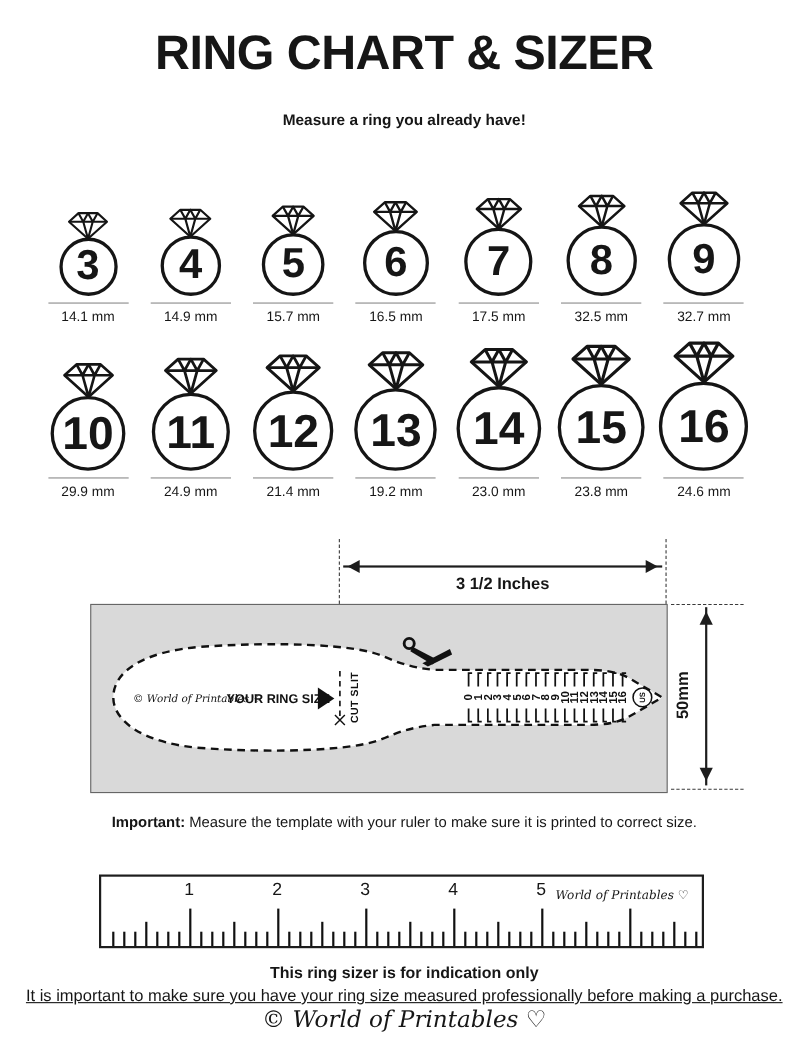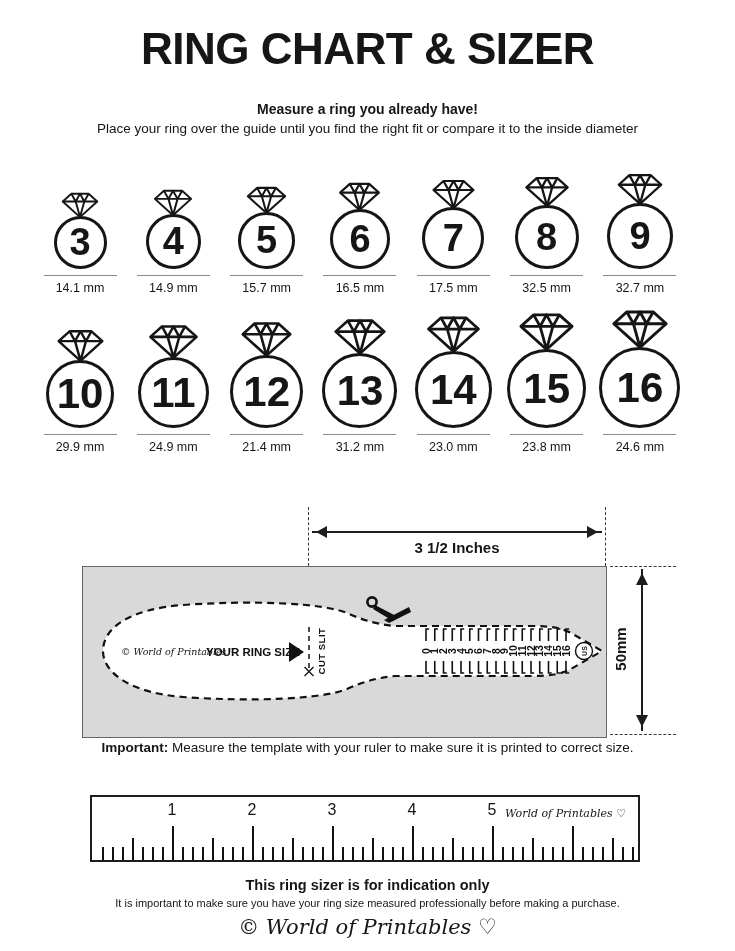--- a/index.html
+++ b/index.html
@@ -15,21 +15,21 @@
   .ring-row{position:absolute;left:34px;width:652px;display:flex;justify-content:space-between;align-items:flex-end;}
   .ring-row-1{top:172px;}
   .ring-row-2{top:308px;}
   .ring-cell{display:flex;flex-direction:column;align-items:center;width:92px;flex:0 0 92px;}
   .diamond{display:block;margin-bottom:-3px;}
   .ring-circle{border:3px solid #151515;border-radius:50%;background:#fff;
                display:flex;align-items:center;justify-content:center;font-weight:600;box-sizing:border-box;}
   .ring-underline{height:0;border-top:1.5px solid #8a8a8a;margin-top:6px;}
   .ring-mm{font-size:12.5px;margin-top:5px;}
 
-  .figure{position:absolute;top:489px;left:0;width:676px;height:260px;}
+  .figure{position:absolute;top:472px;left:0;width:676px;height:260px;}
   .vguide{position:absolute;width:0;border-left:1.5px dashed #3a3a3a;}
   .hguide{position:absolute;height:0;border-top:1.5px dashed #3a3a3a;}
   .arrow-h{position:absolute;left:312px;top:42px;width:290px;height:0;border-top:2px solid #1d1d1d;}
   .arrow-h:before{content:"";position:absolute;left:-2px;top:-7px;border:6px solid transparent;border-right:11px solid #1d1d1d;}
   .arrow-h:after{content:"";position:absolute;right:-2px;top:-7px;border:6px solid transparent;border-left:11px solid #1d1d1d;}
   .dim-h-label{position:absolute;left:308px;top:50px;width:298px;text-align:center;font-size:15px;font-weight:bold;}
   .arrow-v{position:absolute;left:641px;top:80px;height:162px;width:0;border-left:2px solid #1d1d1d;}
   .arrow-v:before{content:"";position:absolute;top:-2px;left:-7px;border:6px solid transparent;border-bottom:12px solid #1d1d1d;}
   .arrow-v:after{content:"";position:absolute;bottom:-2px;left:-7px;border:6px solid transparent;border-top:12px solid #1d1d1d;}
   .dim-v-label{position:absolute;left:592px;top:150px;width:60px;height:20px;text-align:center;
@@ -39,31 +39,30 @@
 
   .important{top:740px;font-size:13.5px;}
   .important b{font-weight:bold;}
 
   .ruler{position:absolute;left:90px;top:795px;width:550px;height:67px;border:2px solid #1d1d1d;background:#fff;box-sizing:border-box;}
   .ruler .tick{position:absolute;bottom:0;width:1.5px;background:#111;}
   .ruler .num{position:absolute;top:4px;width:20px;margin-left:-10px;text-align:center;font-size:16px;}
   .ruler-brand{position:absolute;right:12px;top:10px;font-family:"DejaVu Serif",serif;font-style:italic;font-size:11px;}
 
   .footer-heading{top:877px;font-size:14.5px;font-weight:bold;}
-  .footer-text{top:897px;font-size:11px;}
+  .footer-text{top:897px;font-size:15px;text-decoration:underline;}
   .footer-copyright{top:915px;font-family:"DejaVu Serif",serif;font-style:italic;font-size:21px;}
 </style>
 </head>
 <body>
 
 <div class="page">
 
   <div class="abs center intro-heading">Measure a ring you already have!</div>
   <div class="abs center title">RING CHART &amp; SIZER</div>
-  <div class="abs center intro-text">Place your ring over the guide until you find the right fit or compare it to the inside diameter</div>
 
   <div class="ring-row ring-row-1">
       <div class="ring-cell">
         <svg class="diamond" width="38" height="28" viewBox="0 0 44 32">
     <g fill="none" stroke="#151515" stroke-width="2.2" stroke-linejoin="round">
       <path d="M12,3 L32,3 L42,12 L22,30 L2,12 Z"></path>
       <path d="M2,12 L42,12 M12,3 L17,12 L22,3 L27,12 L32,3 M17,12 L22,30 M27,12 L22,30"></path>
     </g>
         </svg>
         <div class="ring-circle" style="width:53px;height:53px;font-size:38px;">
@@ -195,21 +194,21 @@
         <svg class="diamond" width="54" height="39" viewBox="0 0 44 32">
     <g fill="none" stroke="#151515" stroke-width="2.2" stroke-linejoin="round">
       <path d="M12,3 L32,3 L42,12 L22,30 L2,12 Z"></path>
       <path d="M2,12 L42,12 M12,3 L17,12 L22,3 L27,12 L32,3 M17,12 L22,30 M27,12 L22,30"></path>
     </g>
         </svg>
         <div class="ring-circle" style="width:75px;height:75px;font-size:42px;">
          <span>13</span>
         </div>
        <div class="ring-underline" style="width:73px;"></div>
-       <div class="ring-mm">31.2 mm</div>
+       <div class="ring-mm">19.2 mm</div>
       </div>
       <div class="ring-cell">
         <svg class="diamond" width="55" height="40" viewBox="0 0 44 32">
     <g fill="none" stroke="#151515" stroke-width="2.2" stroke-linejoin="round">
       <path d="M12,3 L32,3 L42,12 L22,30 L2,12 Z"></path>
       <path d="M2,12 L42,12 M12,3 L17,12 L22,3 L27,12 L32,3 M17,12 L22,30 M27,12 L22,30"></path>
     </g>
         </svg>
         <div class="ring-circle" style="width:77px;height:77px;font-size:42px;">
          <span>14</span>

